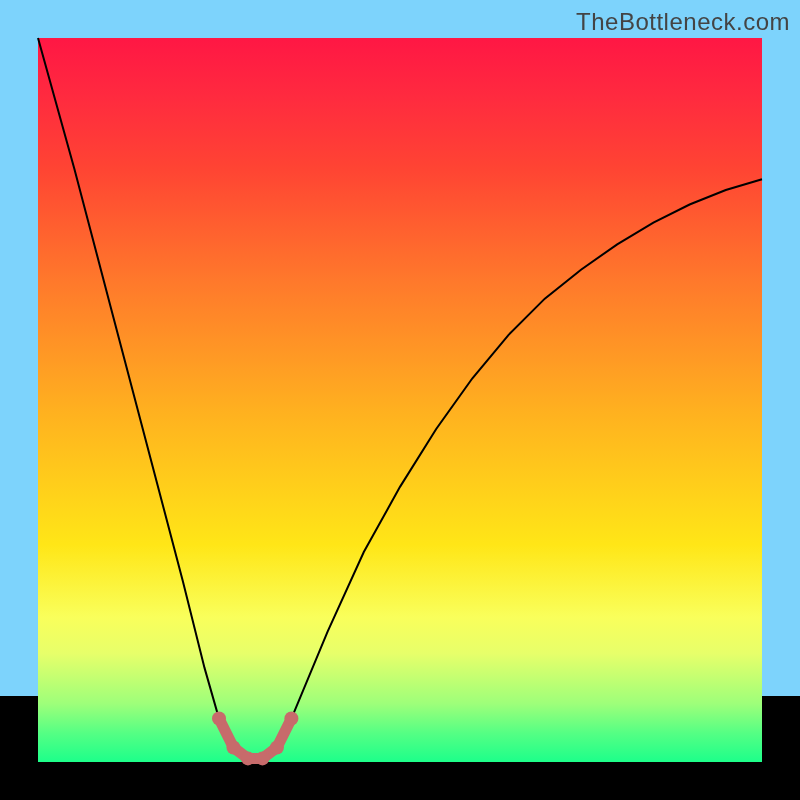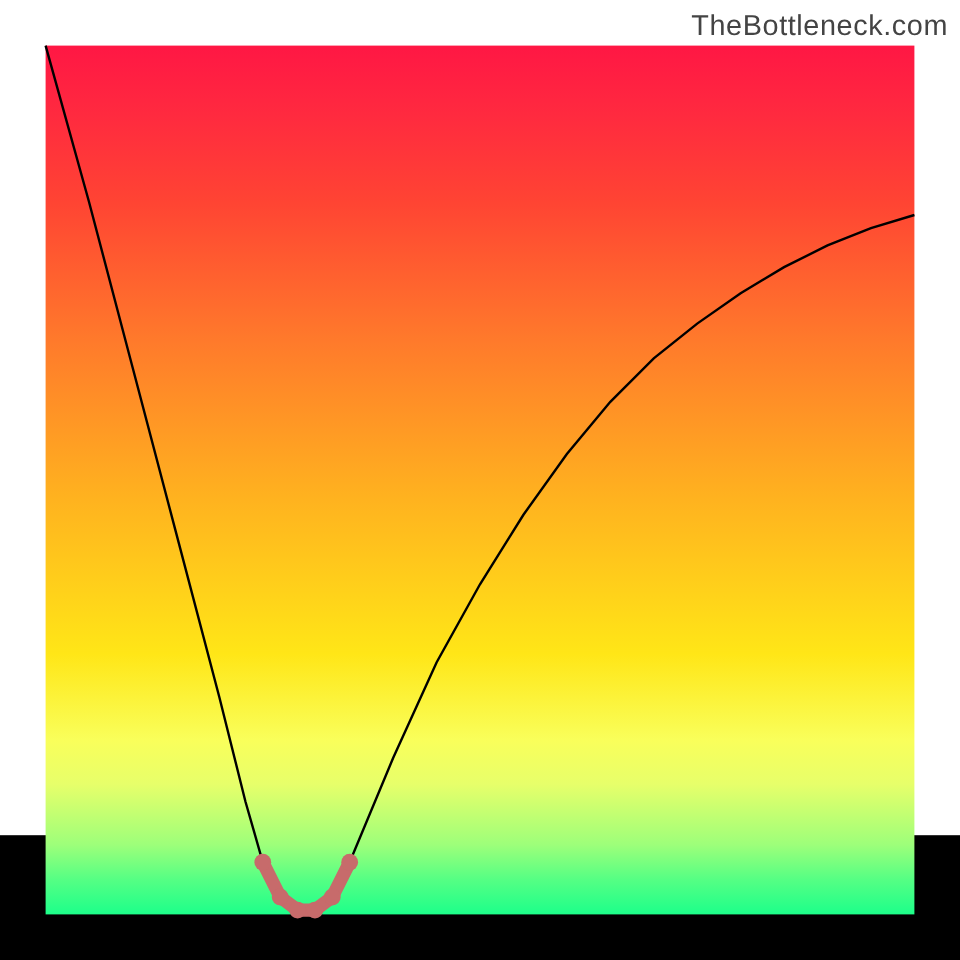--- a/index.html
+++ b/index.html
@@ -10,21 +10,21 @@
     background: #000;
     overflow: hidden;
     font-family: Arial, Helvetica, sans-serif;
   }
   .frame {
     position: absolute;
     left: 0;
     top: 0;
     width: 800px;
     height: 696px;
-    background: #ffffff;
+    background: #7dd3fc;
   }
   .plot {
     position: absolute;
     left: 38px;
     top: 38px;
     width: 724px;
     height: 724px;
     background: linear-gradient(to bottom,
       #ff1744 0%,
       #ff2a3f 8%,

